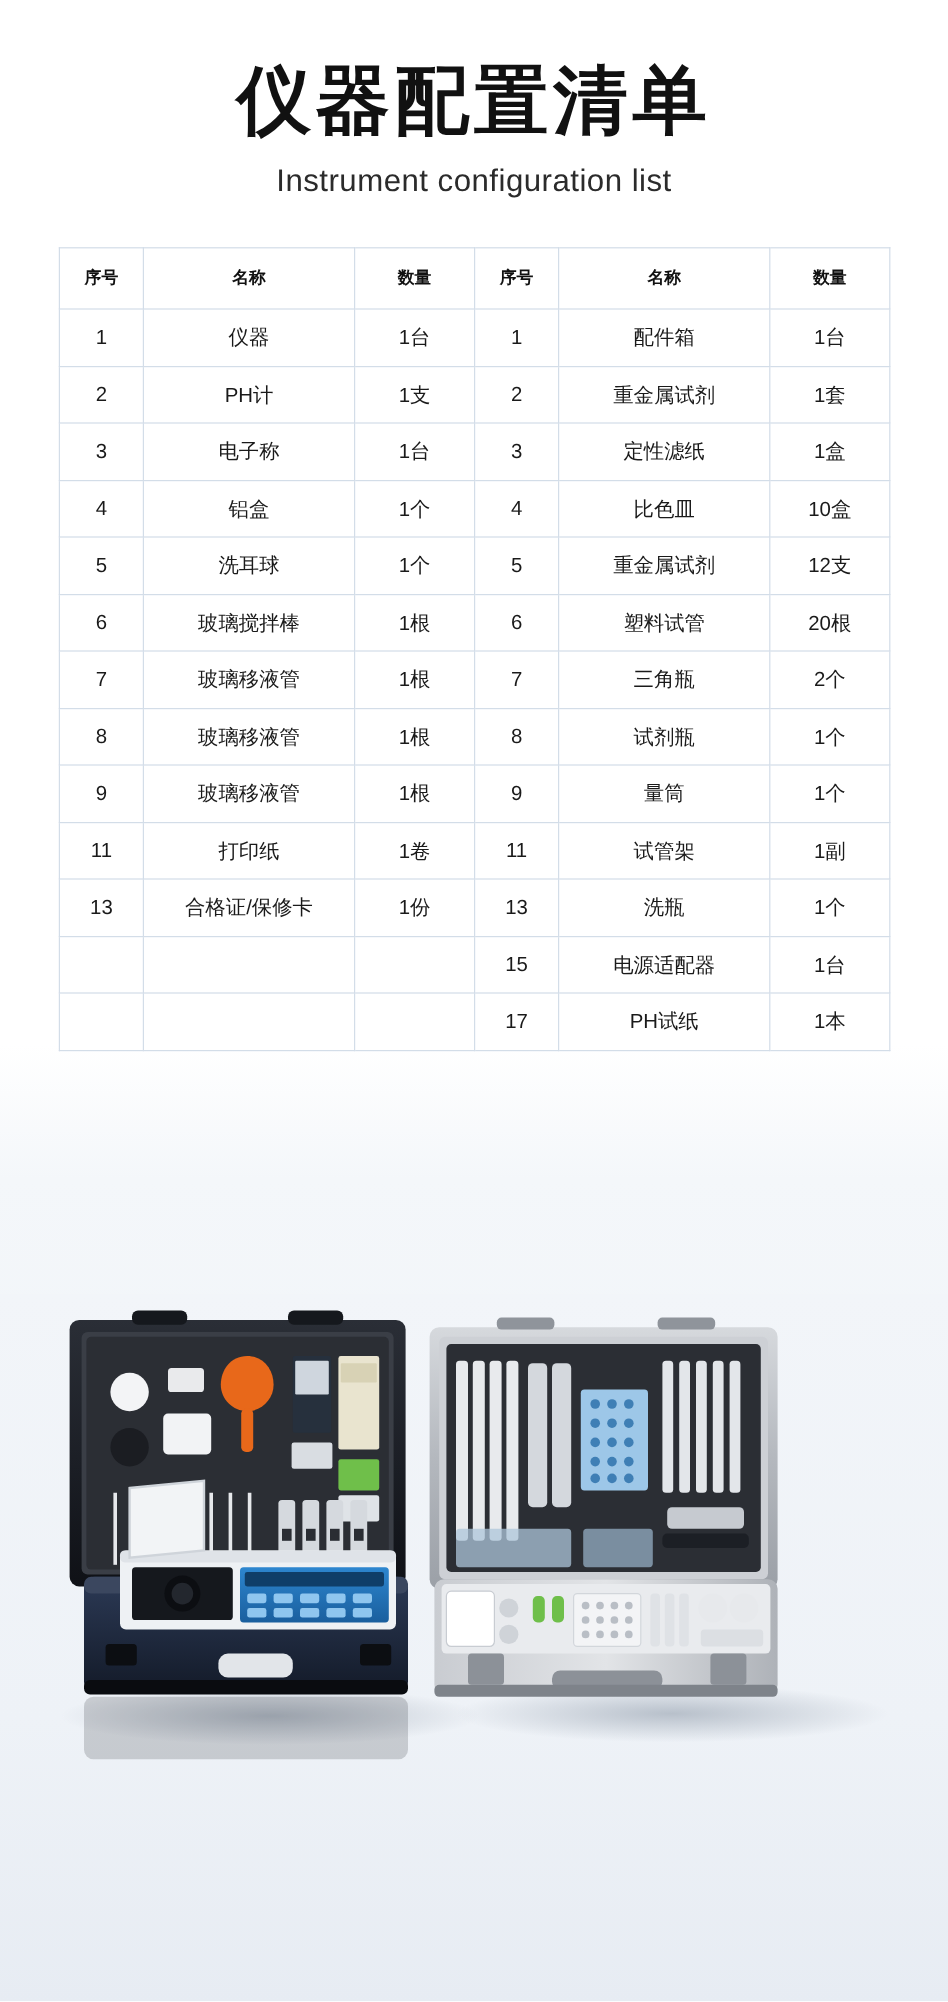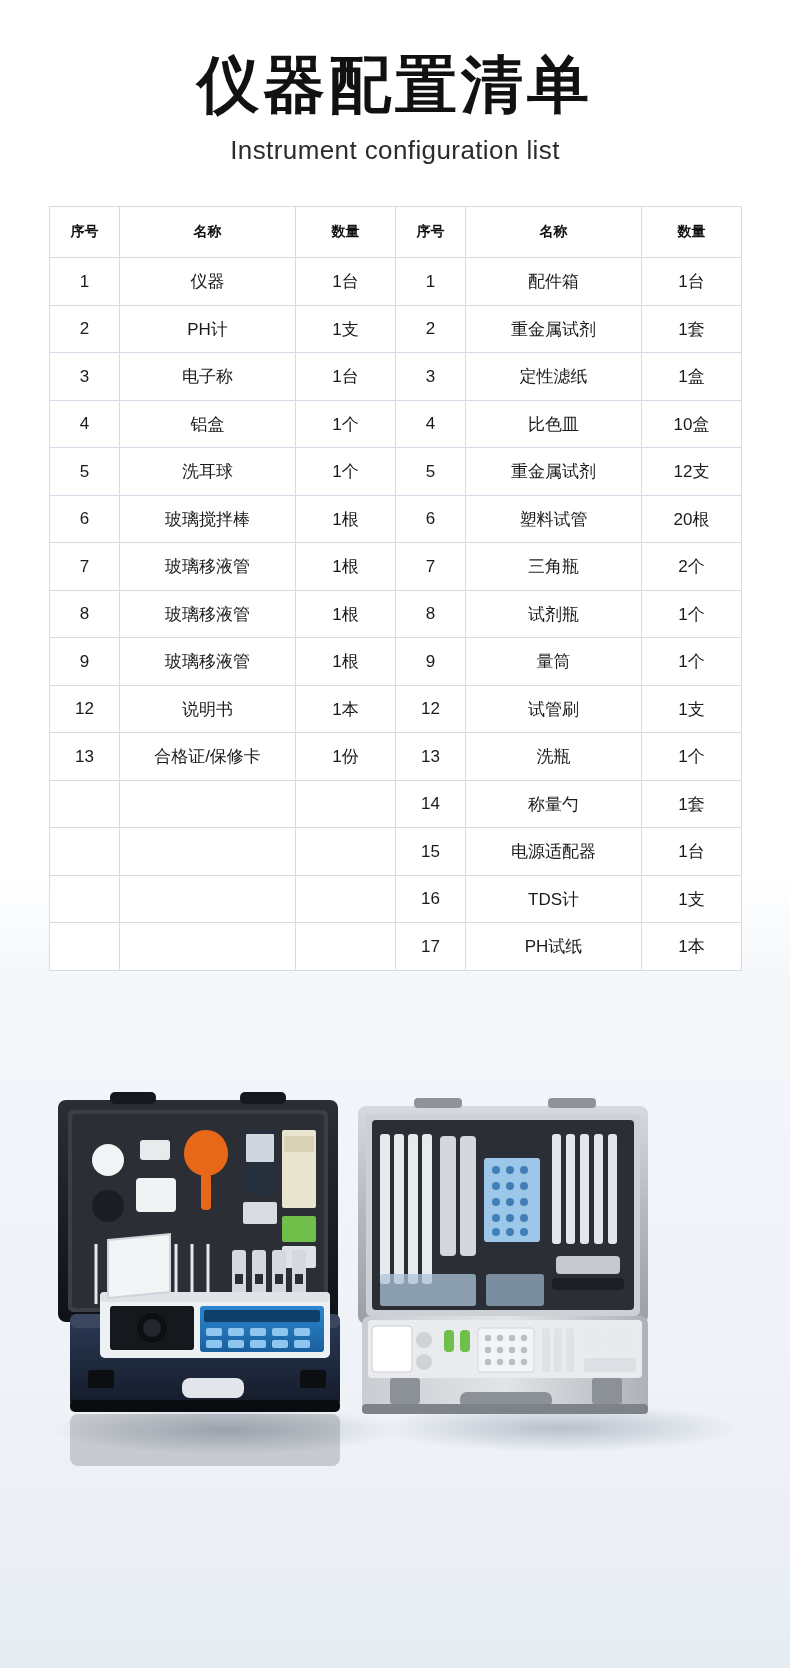--- a/index.html
+++ b/index.html
@@ -185,58 +185,42 @@
           </tr>
           <tr>
             <td class="idx">9</td>
             <td class="name">玻璃移液管</td>
             <td class="qty">1根</td>
             <td class="idx">9</td>
             <td class="name">量筒</td>
             <td class="qty">1个</td>
           </tr>
           <tr>
-            <td class="idx">12</td>
-            <td class="name">说明书</td>
-            <td class="qty">1本</td>
-            <td class="idx">12</td>
-            <td class="name">试管刷</td>
-            <td class="qty">1支</td>
+            <td class="idx">11</td>
+            <td class="name">打印纸</td>
+            <td class="qty">1卷</td>
+            <td class="idx">11</td>
+            <td class="name">试管架</td>
+            <td class="qty">1副</td>
           </tr>
           <tr>
             <td class="idx">13</td>
             <td class="name">合格证/保修卡</td>
             <td class="qty">1份</td>
             <td class="idx">13</td>
             <td class="name">洗瓶</td>
             <td class="qty">1个</td>
           </tr>
           <tr>
             <td class="empty"></td>
             <td class="empty"></td>
             <td class="empty"></td>
-            <td class="idx">14</td>
-            <td class="name">称量勺</td>
-            <td class="qty">1套</td>
-          </tr>
-          <tr>
-            <td class="empty"></td>
-            <td class="empty"></td>
-            <td class="empty"></td>
             <td class="idx">15</td>
             <td class="name">电源适配器</td>
             <td class="qty">1台</td>
-          </tr>
-          <tr>
-            <td class="empty"></td>
-            <td class="empty"></td>
-            <td class="empty"></td>
-            <td class="idx">16</td>
-            <td class="name">TDS计</td>
-            <td class="qty">1支</td>
           </tr>
           <tr>
             <td class="empty"></td>
             <td class="empty"></td>
             <td class="empty"></td>
             <td class="idx">17</td>
             <td class="name">PH试纸</td>
             <td class="qty">1本</td>
           </tr>
         </tbody>

